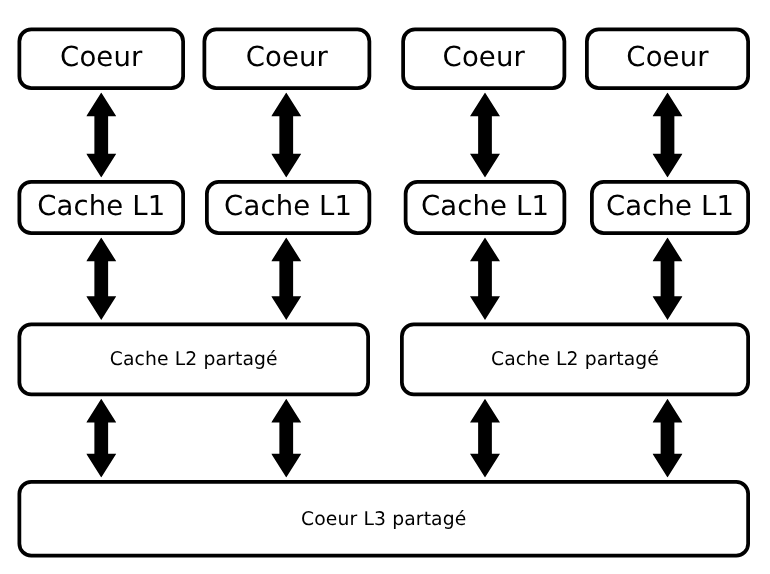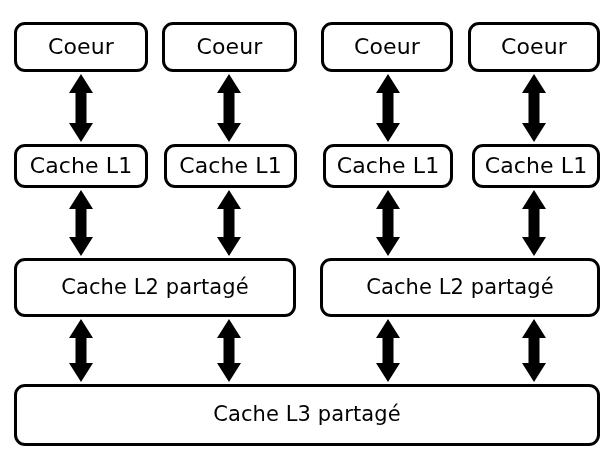--- a/index.html
+++ b/index.html
@@ -31,21 +31,21 @@
     text-align: center;
     line-height: 1.1;
     white-space: nowrap;
   }
   .node-label {
     font-size: 22px;
     letter-spacing: 0.1px;
     color: #000000;
   }
   .label-l2, .label-l3 {
-    font-size: 21px;
+    font-size: 15px;
   }
   .arrow-link {
     position: absolute;
     overflow: visible;
   }
   .arrow-link svg {
     display: block;
   }
 </style>
 </head>
@@ -136,15 +136,15 @@
     <div class="node-box" style="left: 472px; top: 144px; width: 128px; height: 44px; border-width: 3px; border-color: rgb(0, 0, 0); border-radius: 11px; background: rgb(255, 255, 255);">
       <span class="node-label label-l1">Cache L1</span>
     </div>
     <div class="node-box" style="left: 14px; top: 258px; width: 282px; height: 59px; border-width: 3px; border-color: rgb(0, 0, 0); border-radius: 11px; background: rgb(255, 255, 255);">
       <span class="node-label label-l2">Cache L2 partagé</span>
     </div>
     <div class="node-box" style="left: 320px; top: 258px; width: 280px; height: 59px; border-width: 3px; border-color: rgb(0, 0, 0); border-radius: 11px; background: rgb(255, 255, 255);">
       <span class="node-label label-l2">Cache L2 partagé</span>
     </div>
     <div class="node-box" style="left: 14px; top: 384px; width: 586px; height: 62px; border-width: 3px; border-color: rgb(0, 0, 0); border-radius: 11px; background: rgb(255, 255, 255);">
-      <span class="node-label label-l3">Cache L3 partagé</span>
+      <span class="node-label label-l3">Coeur L3 partagé</span>
     </div>
   </div>
 
 </body></html>

